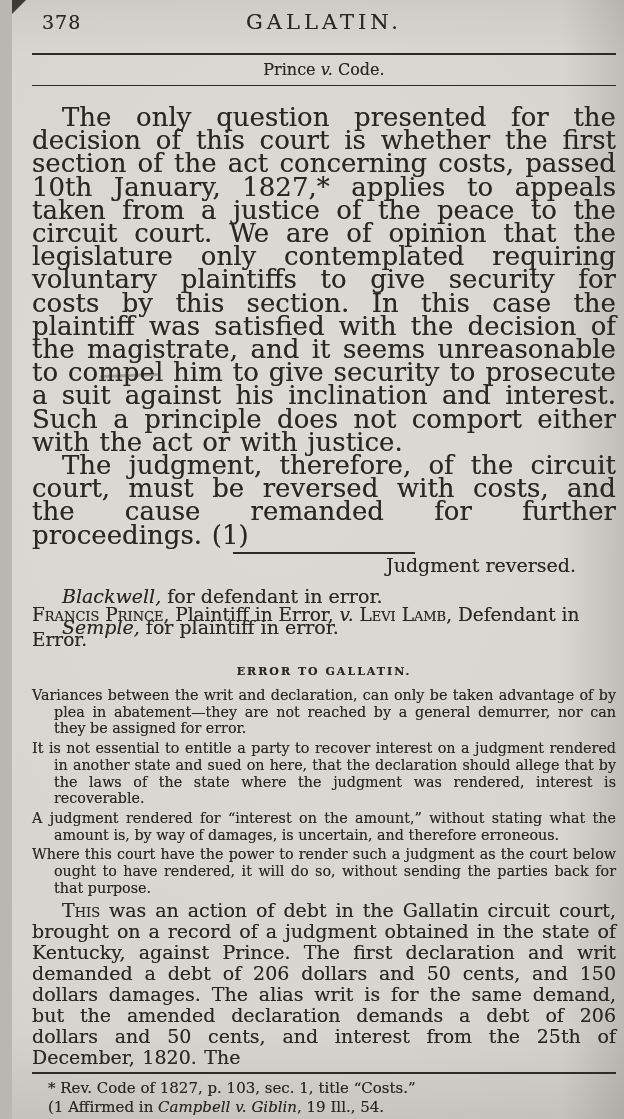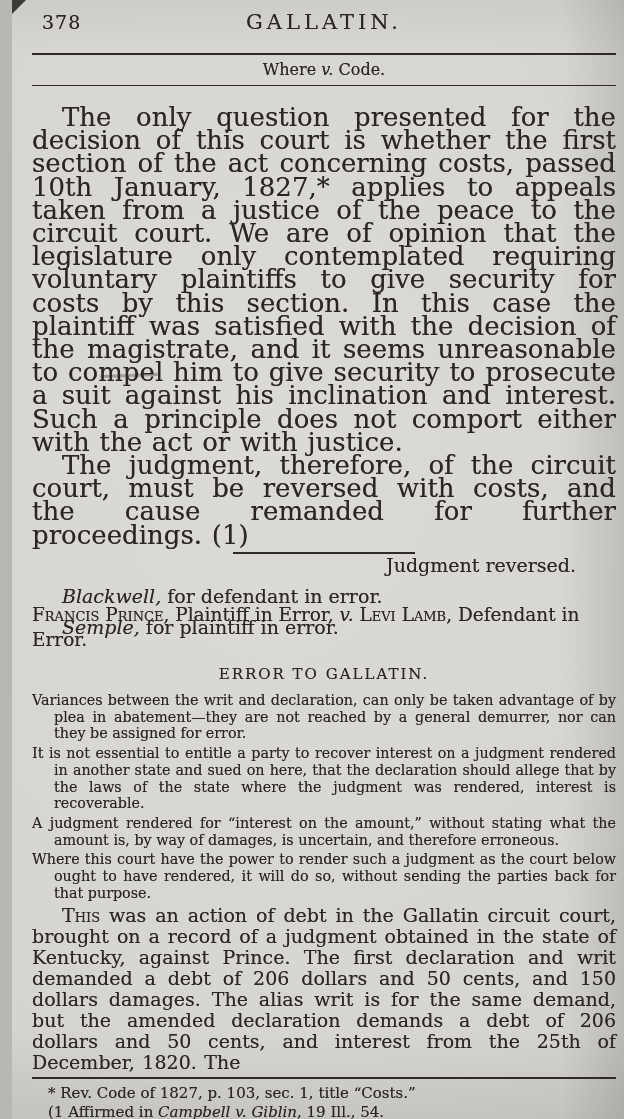--- a/index.html
+++ b/index.html
@@ -51,21 +51,21 @@
     position: absolute; top: 552px; left: 221px; width: 182px;
     border-top: 2px solid #2e2b26;
   }
 
   .case-title { margin: 2px 0 0 0; text-align: left; font-size: 18.5px; line-height: 25px; }
   .sc { font-variant: small-caps; }
   .it { font-style: italic; }
 
   .error-heading {
     margin: 13px 0 0 0; text-align: center;
-    font-size: 15px; font-weight: normal; letter-spacing: 2px;
+    font-size: 11px; font-weight: bold; letter-spacing: 2px;
   }
 
   .syllabus { margin-top: 9px; }
   .syl-item {
     font-size: 14.3px; line-height: 16.7px; text-align: justify;
     padding-left: 22px; text-indent: -22px; margin: 0 0 3px 0;
   }
 
   .case-body {
     margin: 4px 0 0 0; font-size: 19px; line-height: 20.9px;
@@ -95,21 +95,21 @@
 
   <div class="col top-col">
 
     <div class="header-row">
       <span class="page-number">378</span>
       <div class="running-title">GALLATIN.</div>
     </div>
 
     <hr class="rule rule-1">
 
-    <div class="caption"><span>Where </span><span class="it">v.</span><span> Code.</span></div>
+    <div class="caption"><span>Prince </span><span class="it">v.</span><span> Code.</span></div>
 
     <hr class="rule rule-2">
 
     <p class="para p1">The only question presented for the decision of this court is whether the first section of the act concerning costs, passed 10th January, 1827,* applies to appeals taken from a justice of the peace to the circuit court.  We are of opinion that the legislature only contemplated requiring voluntary plaintiffs to give security for costs by this section.  In this case the plaintiff was satisfied with the decision of the magistrate, and it seems unreasonable to compel him to give security to prosecute a suit against his inclination and interest.  Such a principle does not comport either with the act or with justice.</p>
     <p class="para">The judgment, therefore, of the circuit court, must be reversed with costs, and the cause remanded for further proceedings. (1)</p>
 
     <div class="judgment-line">Judgment reversed.</div>
 
     <p class="counsel"><span class="name">Blackwell,</span><span> for defendant in error.</span></p>
     <p class="counsel"><span class="name">Semple,</span><span> for plaintiff in error.</span></p>

